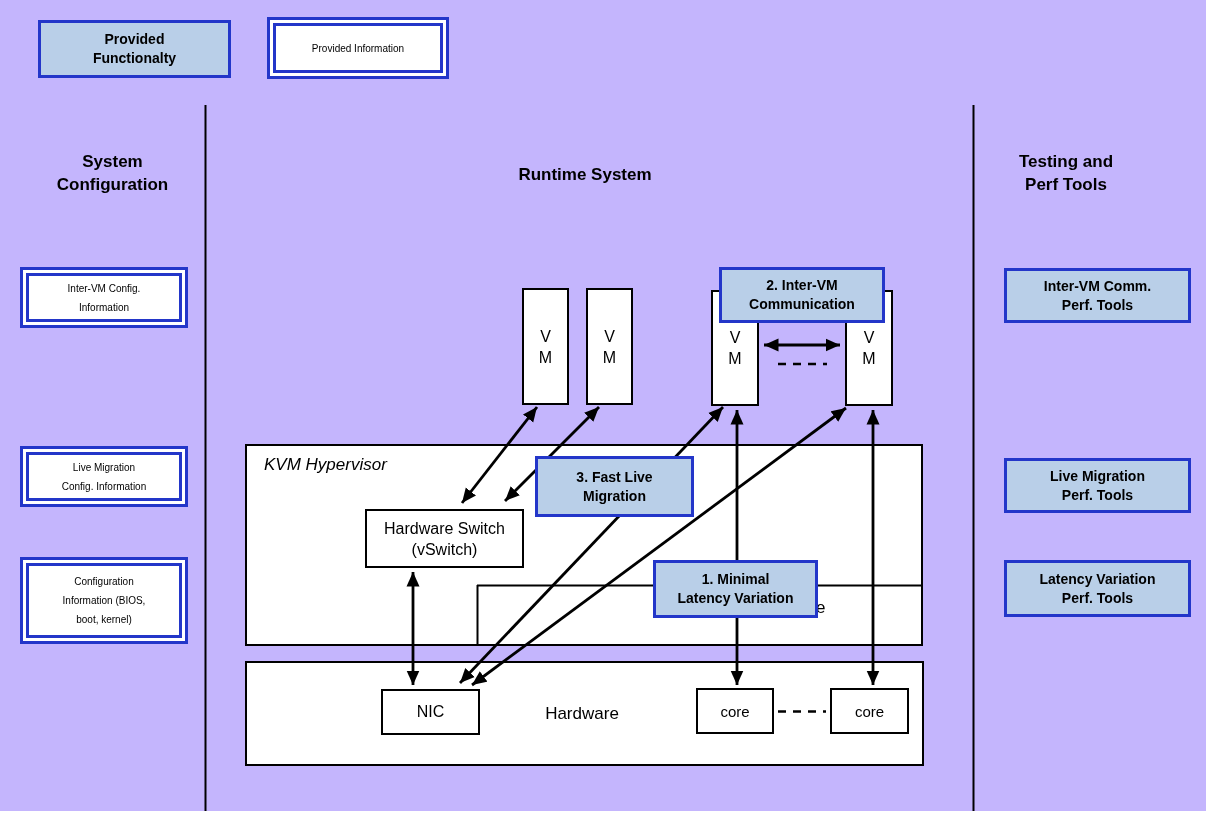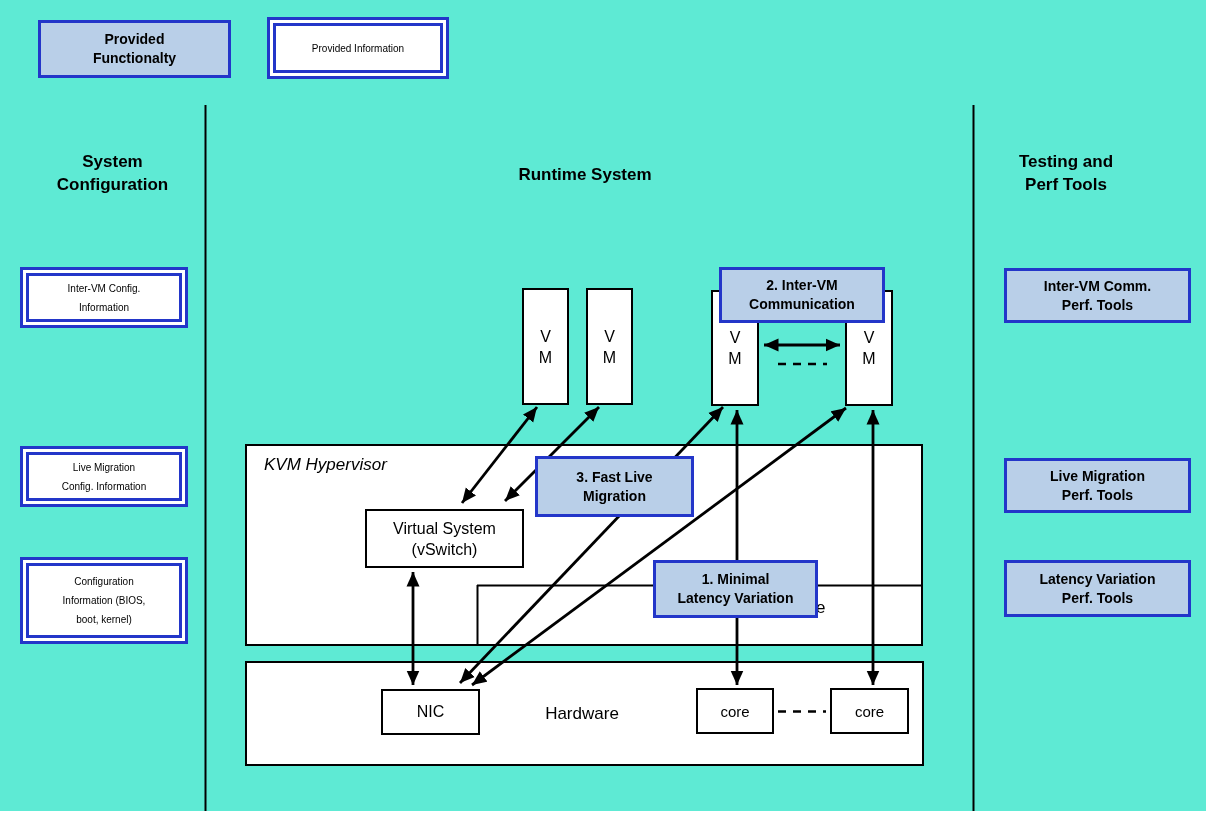--- a/index.html
+++ b/index.html
@@ -2,21 +2,21 @@
 <html><head>
 <meta charset="utf-8">
 <style>
   :root{
     --blue-border:#2336c9;
     --blue-fill:#b9cfe8;
     --ink:#000;
   }
   html,body{margin:0;padding:0;background:#fff;}
   #canvas{
-    position:relative;width:1206px;height:811px;background:#5eead4;overflow:hidden;
+    position:relative;width:1206px;height:811px;background:#c4b5fd;overflow:hidden;
     font-family:"Liberation Sans","DejaVu Sans",sans-serif;color:var(--ink);
   }
   .abs{position:absolute;box-sizing:border-box;}
   .center{display:flex;align-items:center;justify-content:center;text-align:center;}
   .lbl{white-space:pre;}
   
   .bluebox{
     background:var(--blue-fill);
     border:3px solid var(--blue-border);
     font-weight:bold;font-size:14px;line-height:19px;
@@ -107,21 +107,21 @@
   <div class="abs plainbox center" style="left:711px;top:290px;width:48px;height:116px;font-size:16px;line-height:21px;">
     <span class="lbl">V
 M</span>
   </div>
   <div class="abs plainbox center" style="left:845px;top:290px;width:48px;height:116px;font-size:16px;line-height:21px;">
     <span class="lbl">V
 M</span>
   </div>
 
   <div class="abs plainbox center" style="left:365px;top:509px;width:159px;height:59px;font-size:16px;line-height:21px;">
-    <span class="lbl">Virtual System
+    <span class="lbl">Hardware Switch
 (vSwitch)</span>
   </div>
   <div class="abs plainbox center" style="left:381px;top:689px;width:99px;height:46px;font-size:16px;">
     <span class="lbl">NIC</span>
   </div>
   <div class="abs plainbox center" style="left:696px;top:688px;width:78px;height:46px;font-size:15px;">
     <span class="lbl">core</span>
   </div>
   <div class="abs plainbox center" style="left:830px;top:688px;width:79px;height:46px;font-size:15px;">
     <span class="lbl">core</span>

